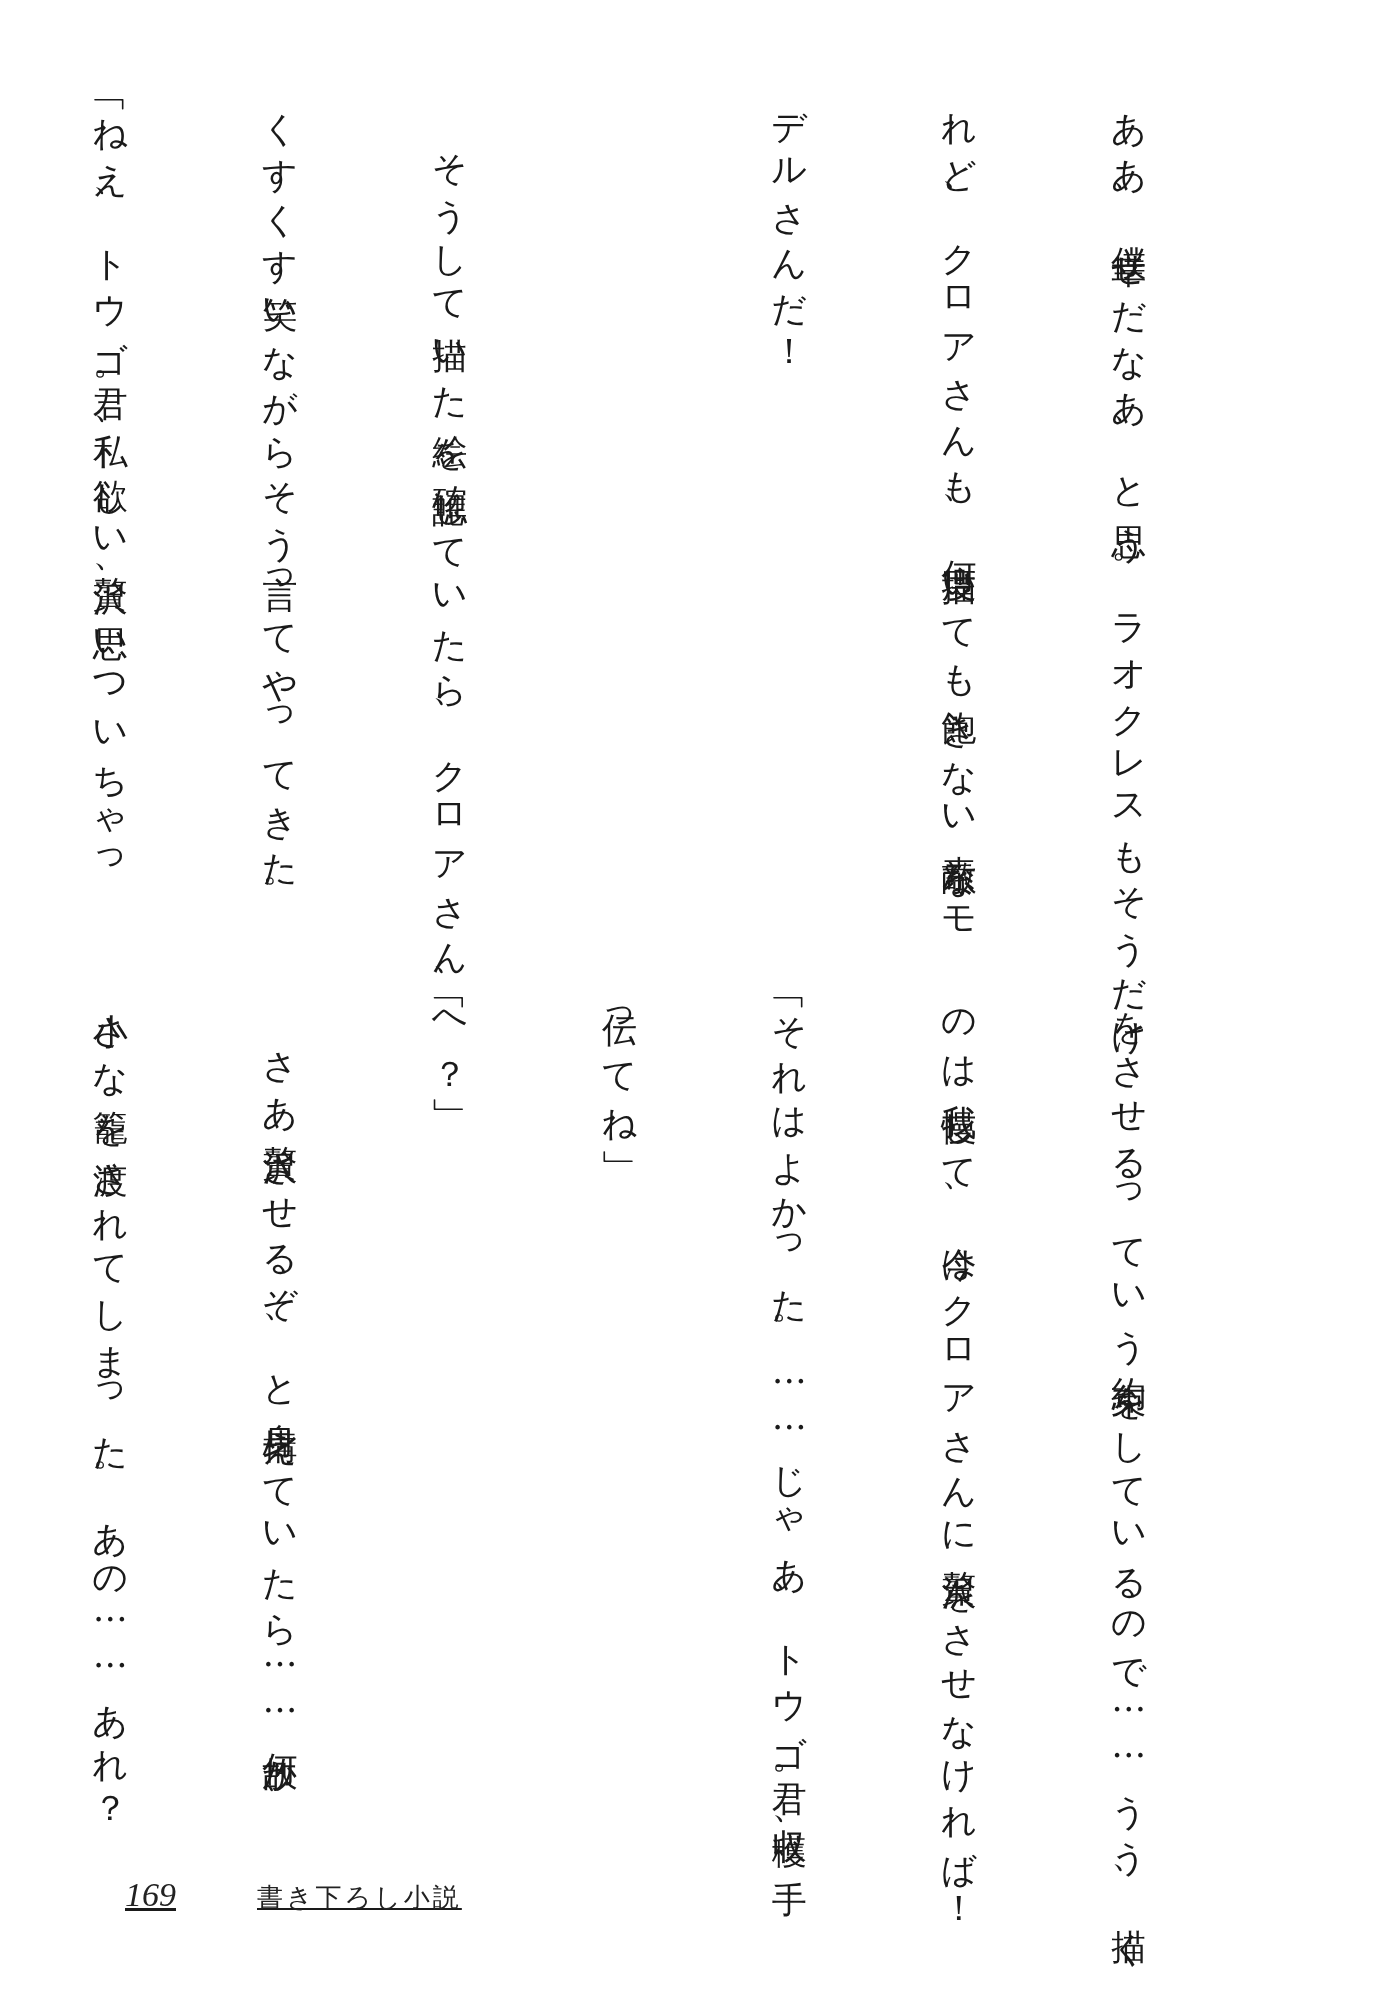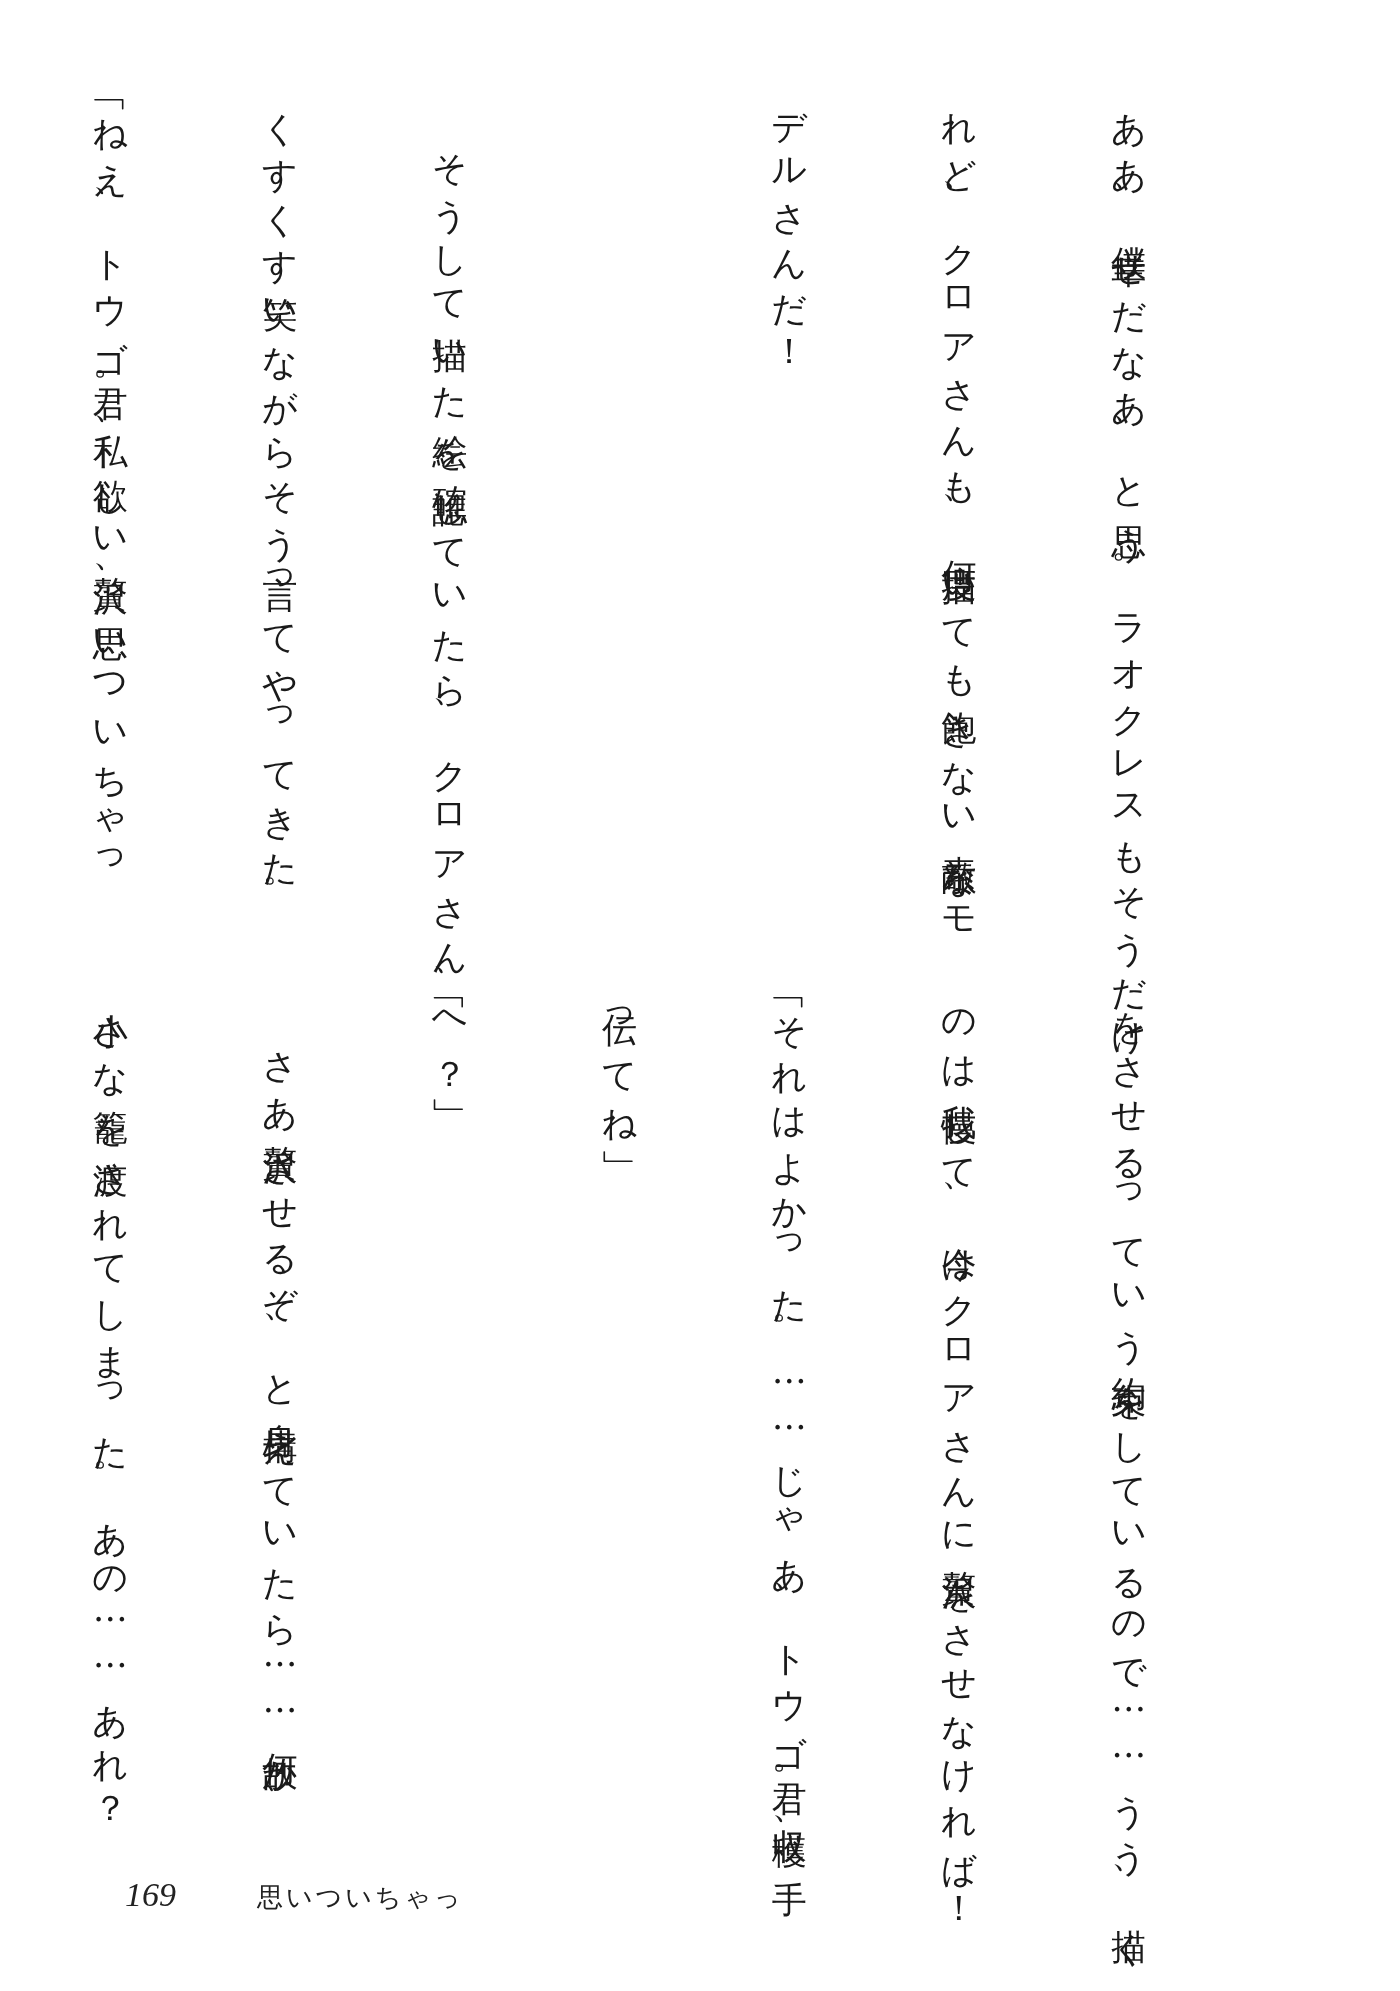--- a/index.html
+++ b/index.html
@@ -45,20 +45,21 @@
   .line {
     display: block;
   }
   .footer {
     position: absolute;
     top: 1876px;
     left: 125px;
     height: 40px;
     display: flex;
     align-items: baseline;
+    text-decoration: underline;
   }
   .page-number {
     font-family: "Liberation Serif", "DejaVu Serif", serif;
     font-style: italic;
     font-size: 34px;
     color: #222;
     width: 100px;
   }
   .running-title {
     font-family: "DejaVu Sans", "Liberation Sans", sans-serif;
@@ -116,16 +117,16 @@
     
     
     
     
     
     
   </div>
 
   <div class="footer">
     <span class="page-number">169</span>
-    <span class="running-title">思いついちゃっ</span>
+    <span class="running-title">書き下ろし小説</span>
   </div>
 
 </div>
 
 </body></html>

